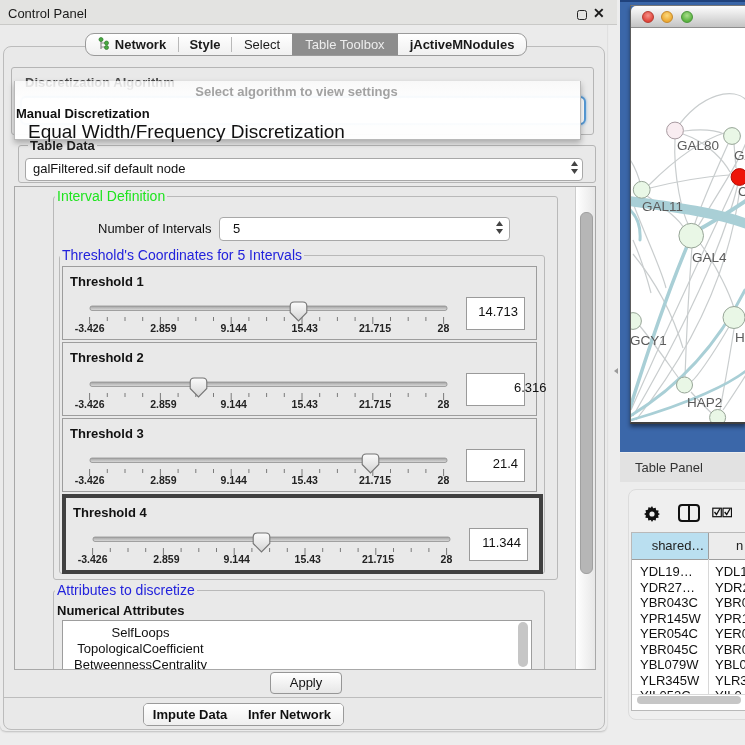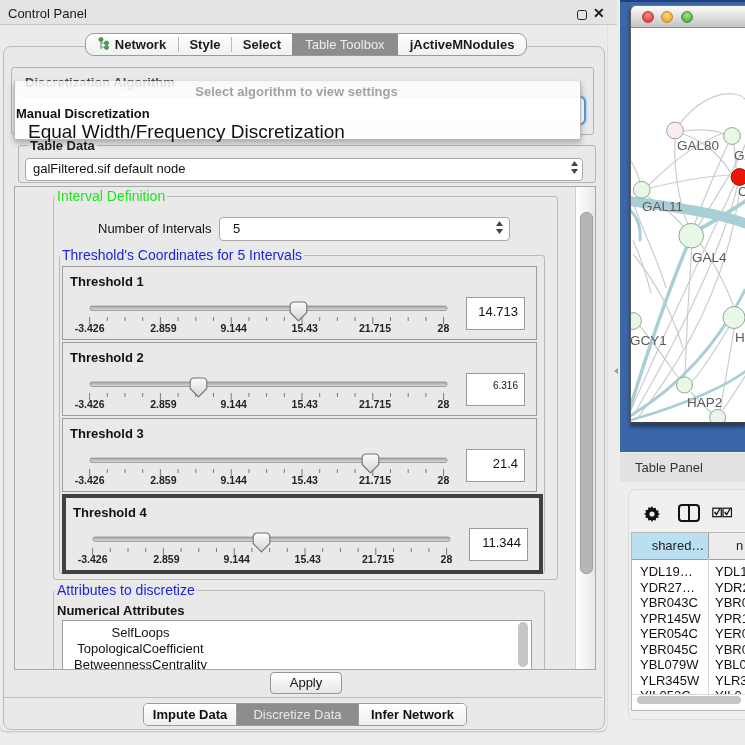--- a/index.html
+++ b/index.html
@@ -22,21 +22,21 @@
   <div style="width:92px;display:flex;align-items:center;justify-content:center;font-weight:bold;">
     <svg width="12" height="15" viewBox="0 0 12 15" style="margin-right:5px;">
       <path d="M3 3 V12 M3 6 H8 M3 10 H8" stroke="#8a8a8a" stroke-width="1.2" fill="none"></path>
       <circle cx="3" cy="2.5" r="2" fill="#49a942" stroke="#2d7a29" stroke-width=".7"></circle>
       <circle cx="8.5" cy="6" r="2" fill="#49a942" stroke="#2d7a29" stroke-width=".7"></circle>
       <circle cx="8.5" cy="10.5" r="2" fill="#49a942" stroke="#2d7a29" stroke-width=".7"></circle>
     </svg>Network</div>
   <div style="width:1px;height:15px;background:#b9b9b9;"></div>
   <div style="width:52px;text-align:center;font-weight:bold;">Style</div>
   <div style="width:1px;height:15px;background:#b9b9b9;"></div>
-  <div style="width:60px;text-align:center;font-weight:bold;">Select</div>
+  <div style="width:60px;text-align:center;font-weight:normal;">Select</div>
   <div style="width:106px;height:100%;background:#8d8d8d;color:#ededed;display:flex;align-items:center;justify-content:center;">Table Toolbox</div>
   <div style="flex:1;text-align:center;font-weight:bold;">jActiveMNodules</div>
 </div>
 
 <div class="abs" style="left:11px;top:67px;width:581px;height:66px;border:1px solid #b5b5b5;border-radius:3px;"></div>
 <div class="abs" style="left:25px;top:75px;font-size:13px;font-weight:bold;color:#4a4a4a;">Discretization Algorithm</div>
 
 <div class="abs" style="left:20px;top:96px;width:562px;height:25px;background:#fff;border:2px solid #569ad6;border-radius:6px;box-shadow:0 0 3px #7ab2e2;"></div>
 
 <div class="abs" style="left:18px;top:145px;width:576px;height:36px;border:1px solid #b5b5b5;border-radius:3px;"></div>
@@ -159,21 +159,21 @@
         <line x1="380.6" y1="50" x2="380.6" y2="57" stroke="#7a7a7a" stroke-width="1"></line>
       <text x="26.6" y="65" text-anchor="middle" font-size="10.5" font-weight="bold" fill="#222">-3.426</text>
         <text x="100.4" y="65" text-anchor="middle" font-size="10.5" font-weight="bold" fill="#222">2.859</text>
         <text x="170.7" y="65" text-anchor="middle" font-size="10.5" font-weight="bold" fill="#222">9.144</text>
         <text x="241.7" y="65" text-anchor="middle" font-size="10.5" font-weight="bold" fill="#222">15.43</text>
         <text x="312.0" y="65" text-anchor="middle" font-size="10.5" font-weight="bold" fill="#222">21.715</text>
         <text x="380.4" y="65" text-anchor="middle" font-size="10.5" font-weight="bold" fill="#222">28</text>
       <path d="M 127.2,45.5 L 135.5,54 L 143.8,45.5 V 39 Q 143.8,35 139.8,35 H 131.2 Q 127.2,35 127.2,39 Z" fill="url(#thg)" stroke="#757575" stroke-width="1.1"></path>
     </svg>
     <div class="abs" style="left:403px;top:30px;width:57px;height:31px;background:#fff;border:1px solid #9a9a9a;"></div>
-    <div class="abs" style="left:403px;top:37px;width:52px;text-align:right;font-size:10px;color:#111;">6.316</div>
+    <div class="abs" style="left:403px;top:37px;width:52px;font-size:13px;color:#111;padding-left:48px;">6.316</div>
   </div>
   <div class="abs" style="left:47px;top:231px;width:473px;height:72px;border:1px solid #9d9d9d;background:#e9e9e9;">
     <div class="abs" style="left:7px;top:7px;font-size:13px;font-weight:bold;color:#111;">Threshold 3</div>
     <svg class="abs" style="left:0;top:0;" width="473" height="72" viewBox="0 0 473 72">
       <defs>
           <linearGradient id="thg" x1="0" y1="0" x2="0" y2="1">
             <stop offset="0" stop-color="#fbfbfb"></stop>
             <stop offset="1" stop-color="#d4d4d4"></stop>
           </linearGradient>
         </defs>
@@ -271,21 +271,20 @@
   <div class="abs" style="left:47px;top:433px;width:468px;height:60px;background:#fff;border:1px solid #9d9d9d;"></div>
   <div class="abs" style="left:59px;top:438px;font-size:13px;color:#111;line-height:16px;text-align:center;">SelfLoops<br>TopologicalCoefficient<br>BetweennessCentrality</div>
   <div class="abs" style="left:503px;top:435px;width:10px;height:45px;background:#c6c6c6;border-radius:5px;"></div>
 </div>
 
 <div class="abs" style="left:4px;top:697px;width:598px;height:1px;background:#bdbdbd;"></div>
 <div class="abs" style="left:270px;top:672px;width:70px;height:20px;background:linear-gradient(#ffffff,#e6e6e6);border:1px solid #969696;border-radius:4px;text-align:center;font-size:13px;color:#111;line-height:19px;">Apply</div>
 
 <div class="abs" style="left:143px;top:703px;height:21px;display:flex;font-size:13px;border:1px solid #9a9a9a;border-radius:5px;overflow:hidden;">
   <div style="width:92px;background:linear-gradient(#fff,#efefef);display:flex;align-items:center;justify-content:center;font-weight:bold;color:#111;">Impute Data</div>
-  <div style="width:121px;background:#8d8d8d;color:#e9e9e9;display:flex;align-items:center;justify-content:center;border-left:1px solid #9a9a9a;border-right:1px solid #9a9a9a;">Discretize Data</div>
   <div style="width:107px;background:linear-gradient(#fff,#efefef);display:flex;align-items:center;justify-content:center;font-weight:bold;color:#111;">Infer Network</div>
 </div>
 
 <div class="abs" style="left:620px;top:0;width:125px;height:450px;background:#3b67a9;border-top:2px solid #20427c;"></div>
 
 <div class="abs" style="left:614px;top:368px;width:0;height:0;border-top:3px solid transparent;border-bottom:3px solid transparent;border-right:4px solid #9a9a9a;"></div>
 
 <div class="abs" style="left:630px;top:5px;width:115px;height:416px;border-left:1px solid #5d5d5d;border-top:1px solid #777;border-bottom:2px solid #3f3f3f;box-shadow:0 3px 4px rgba(0,0,0,.45);"></div>
 <div class="abs" style="left:631px;top:6px;width:114px;height:21px;background:linear-gradient(#fdfdfd,#c4c4c4);border-radius:5px 0 0 0;border-bottom:1px solid #8e8e8e;"></div>
 <div class="abs" style="left:642px;top:11px;width:10px;height:10px;border-radius:50%;background:radial-gradient(circle at 50% 35%,#f59289,#e1443a 70%);border:1px solid #b43b31;"></div>

